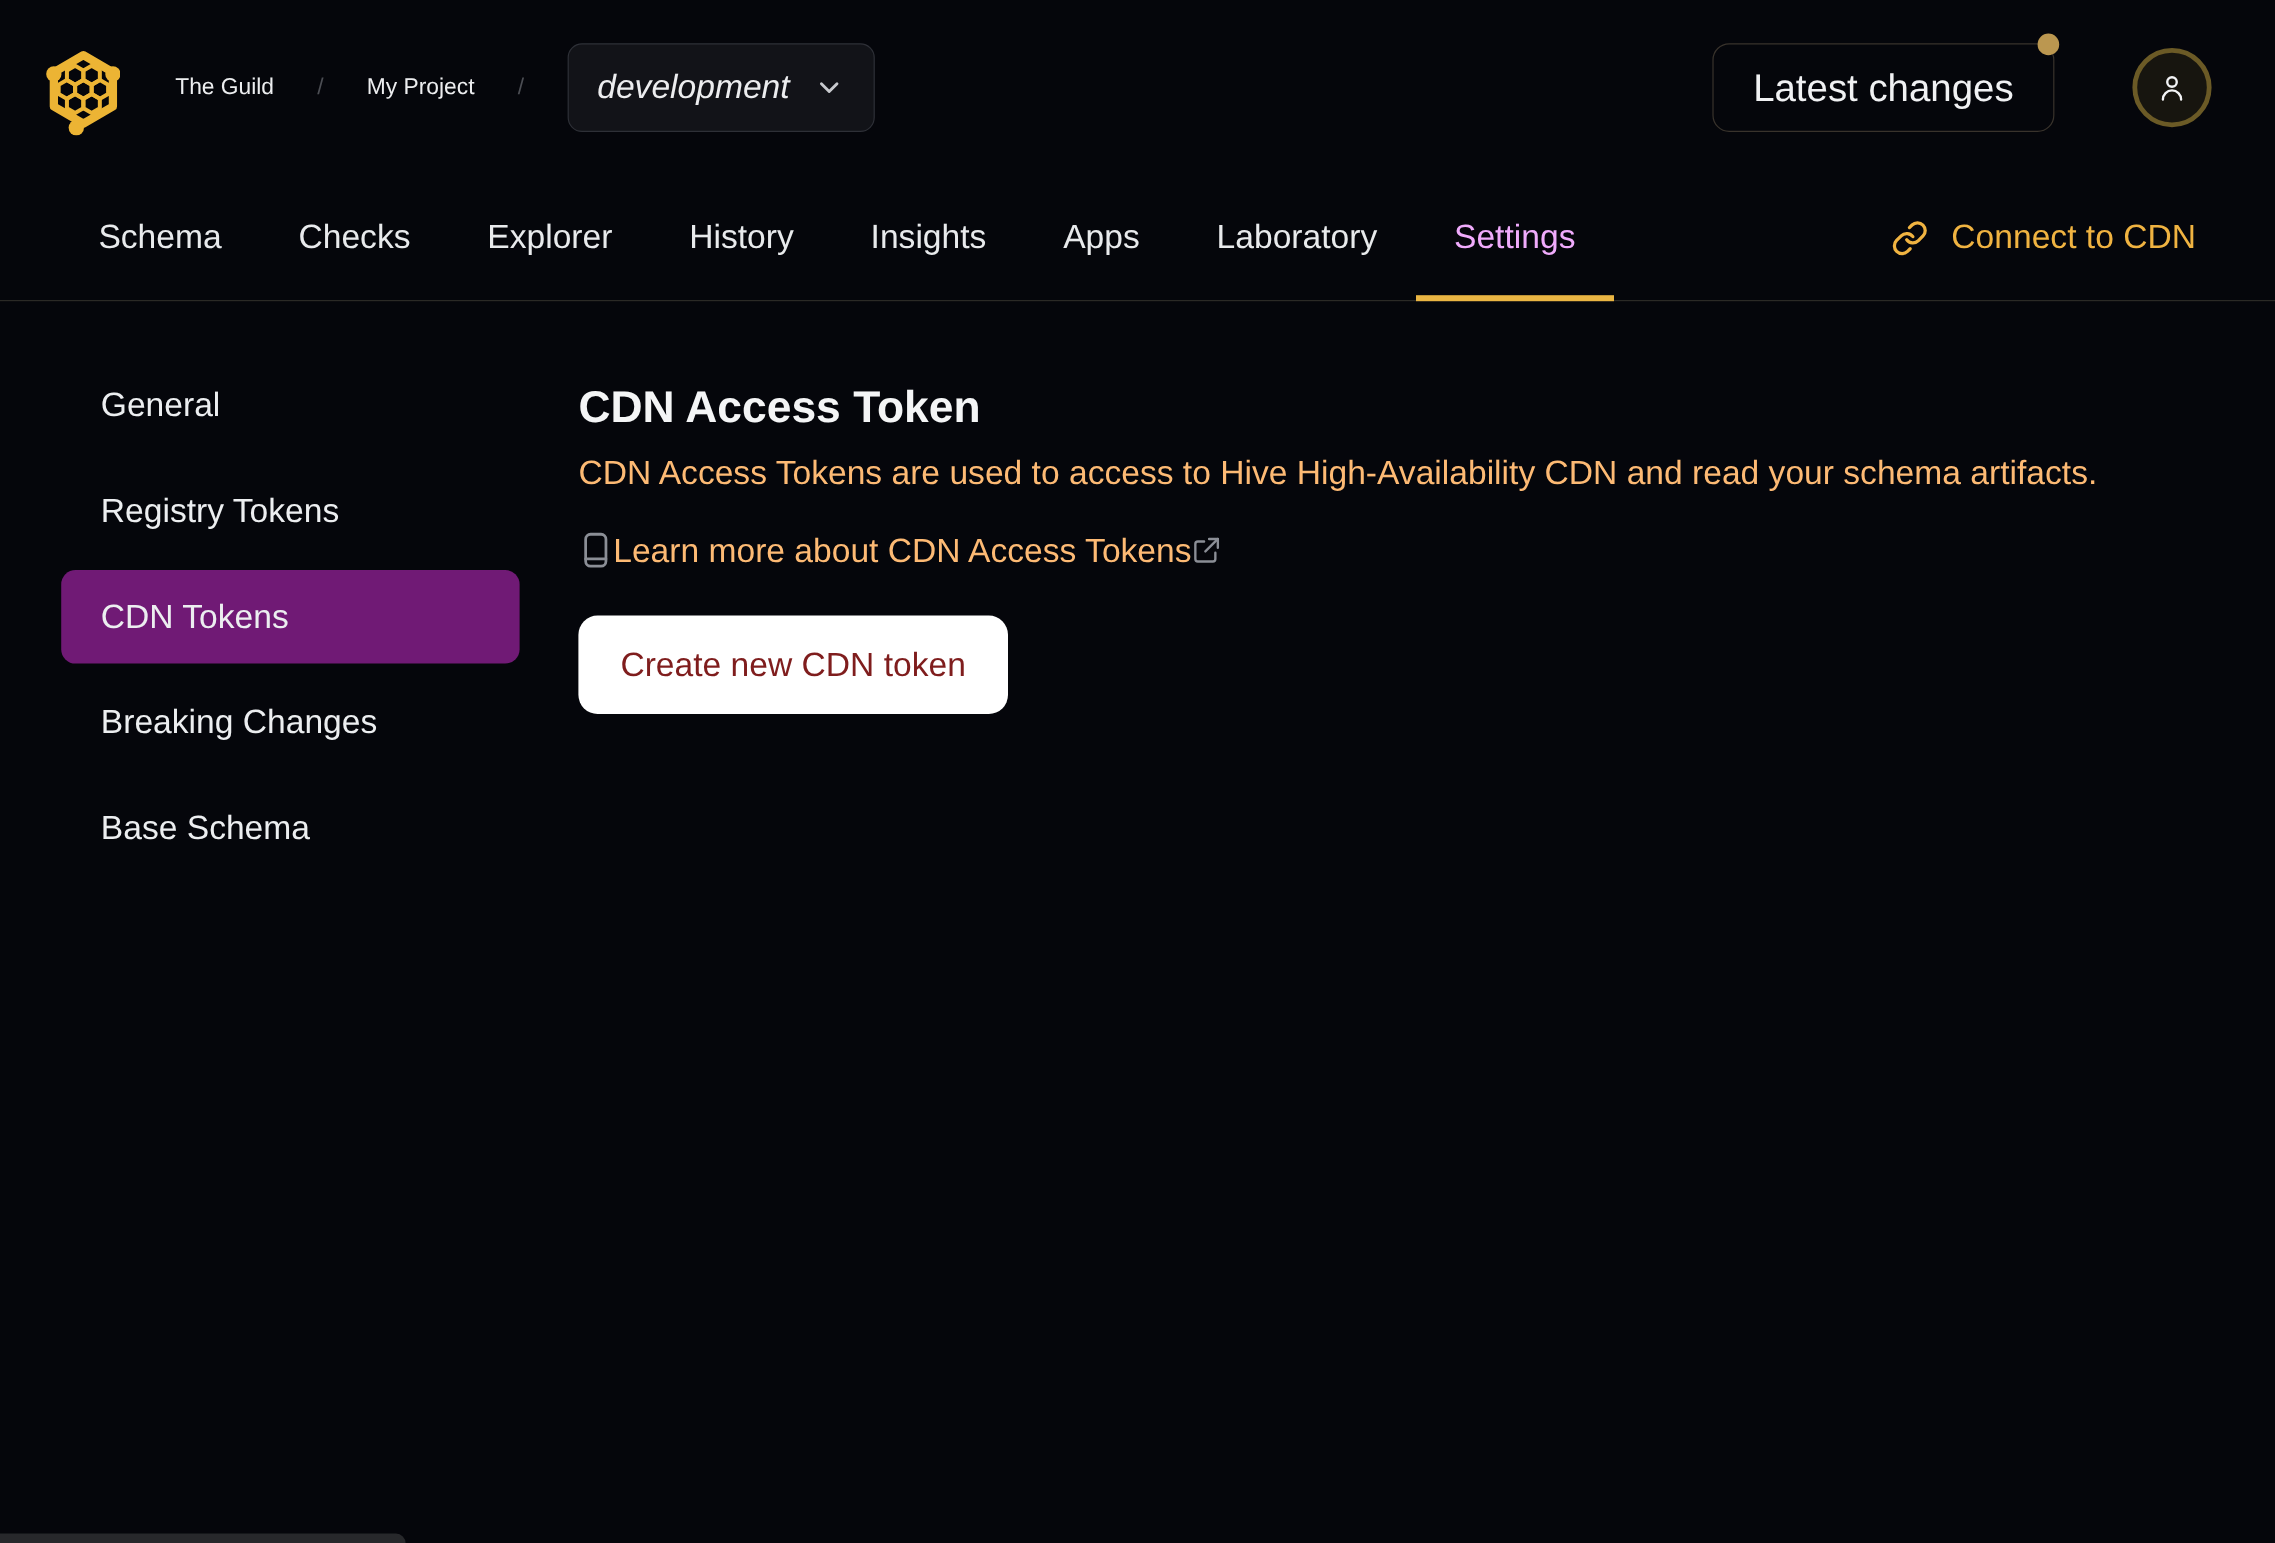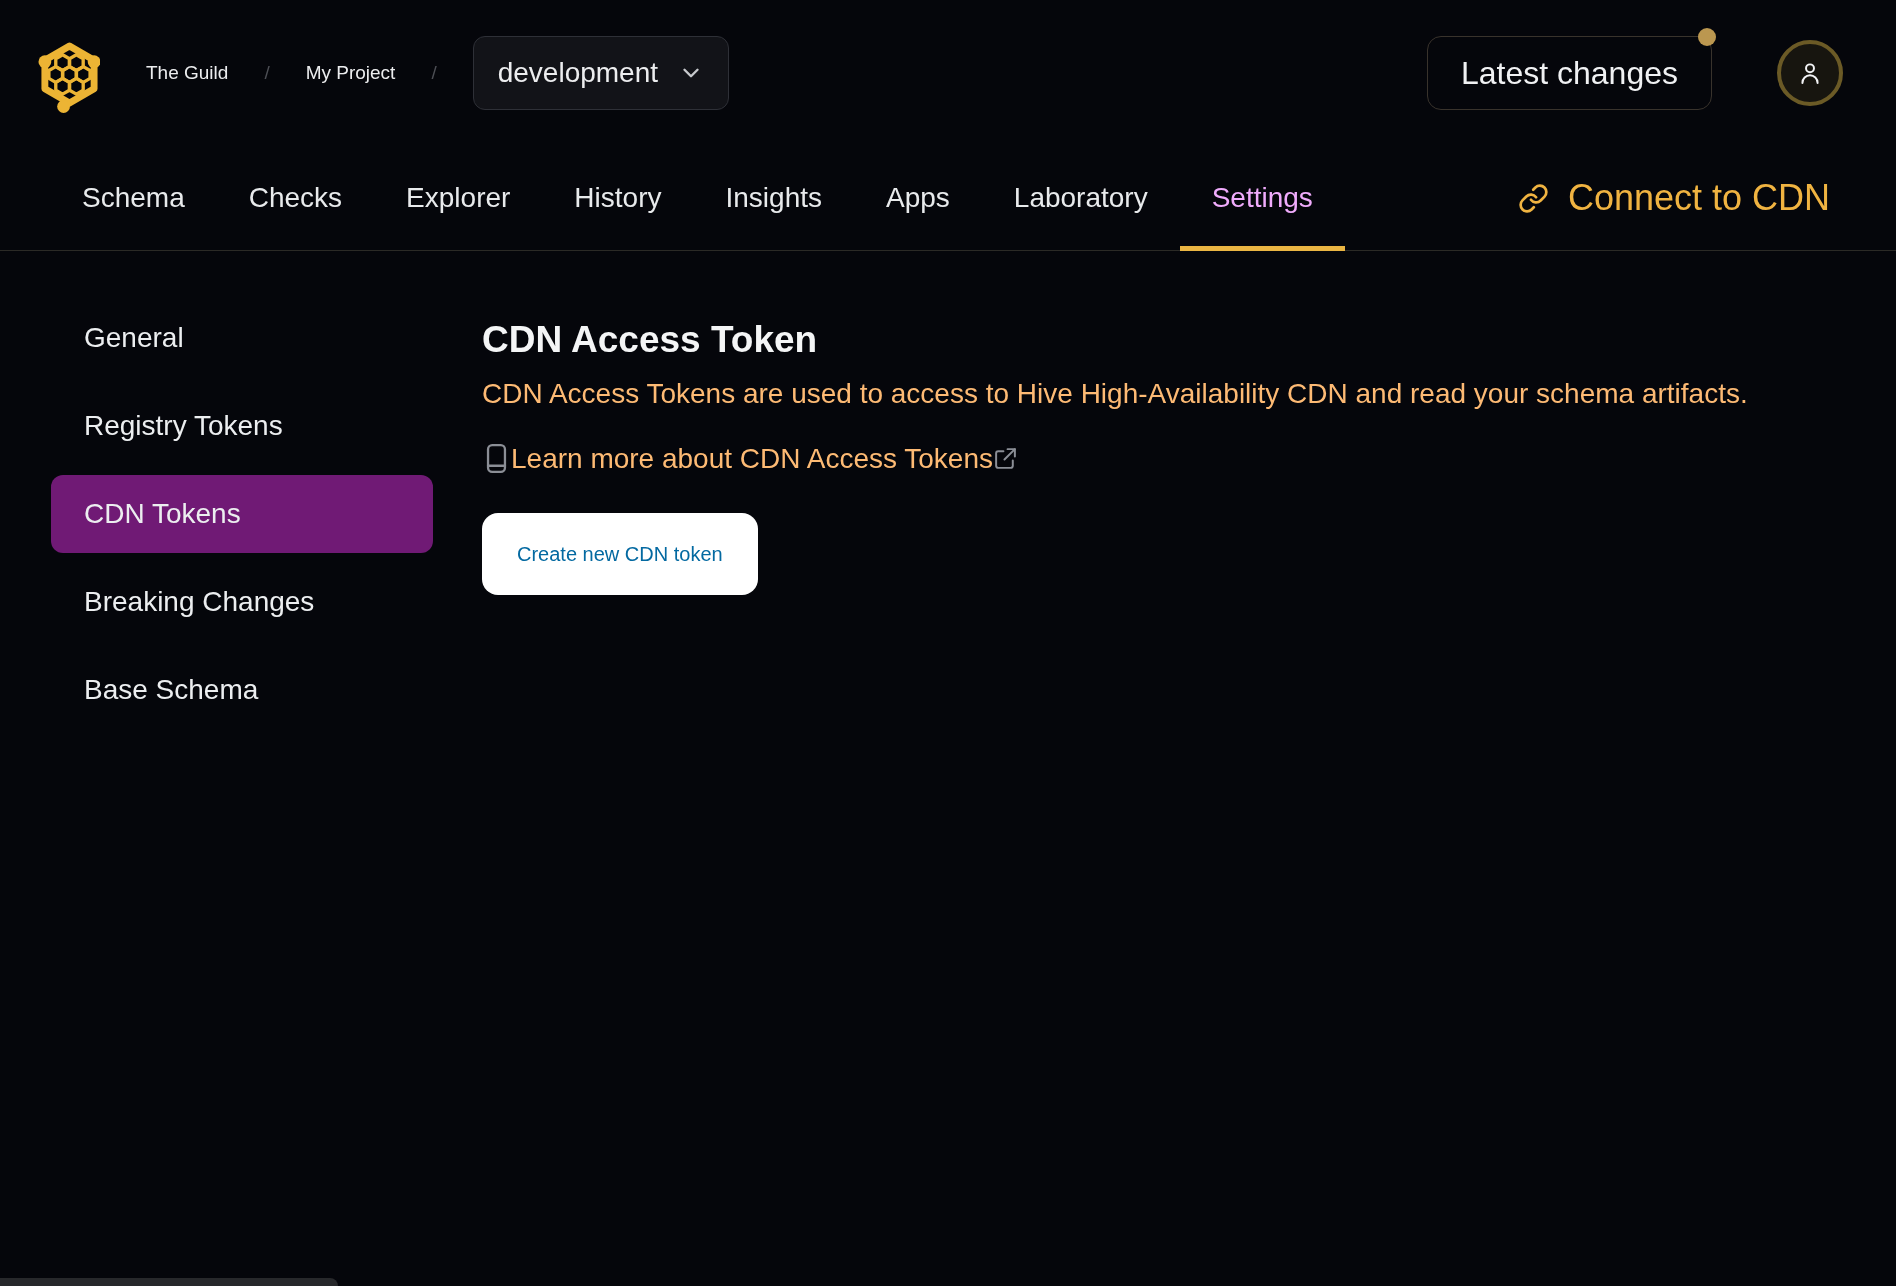--- a/index.html
+++ b/index.html
@@ -26,20 +26,21 @@
     margin-left:36px;
     height:74px;
     display:flex; align-items:center; gap:20px;
     padding:0 24px;
     background:#121318;
     border:1px solid #2e3037;
     border-radius:12px;
     font-size:28px; color:#ecedef;
     cursor:pointer;
     font-family:inherit;
+    font-style:italic;
   }
   .spacer { flex:1; }
   .latest-changes {
     position:relative;
     height:74px;
     padding:0 33px;
     background:transparent;
     border:1px solid #39332c;
     border-radius:14px;
     font-size:32px; color:#f0f1f3;
@@ -86,21 +87,21 @@
     content:"";
     position:absolute;
     left:0; right:0; bottom:-1px;
     height:5px;
     background:#eab543;
   }
   .connect-cdn {
     margin-left:auto;
     display:flex; align-items:center; gap:19px;
     color:#f0b341;
-    font-size:36px;
+    font-size:28px;
     cursor:pointer;
     white-space:nowrap;
   }
   
   .body-row {
     display:flex;
     align-items:flex-start;
     padding:48px 0 0 51px;
   }
   .sidebar { width:382px; margin-right:49px; flex:none;text-align:center; }
@@ -135,24 +136,24 @@
     font-size:28px;
     color:#fdba74;
     cursor:pointer;
     margin-bottom:38px;
     white-space:nowrap;
   }
   .create-btn {
     height:82px;
     padding:0 35px;
     background:#ffffff;
-    color:#0369a1;
+    color:#7f1d1d;
     border:none;
     border-radius:16px;
-    font-size:20px;
+    font-size:28px;
     font-weight:500;
     font-family:inherit;
     cursor:pointer;
     white-space:nowrap;
   }
   .bottom-bar {
     position:absolute;
     left:0; bottom:0;
     width:338px; height:8px;
     background:#27282b;

